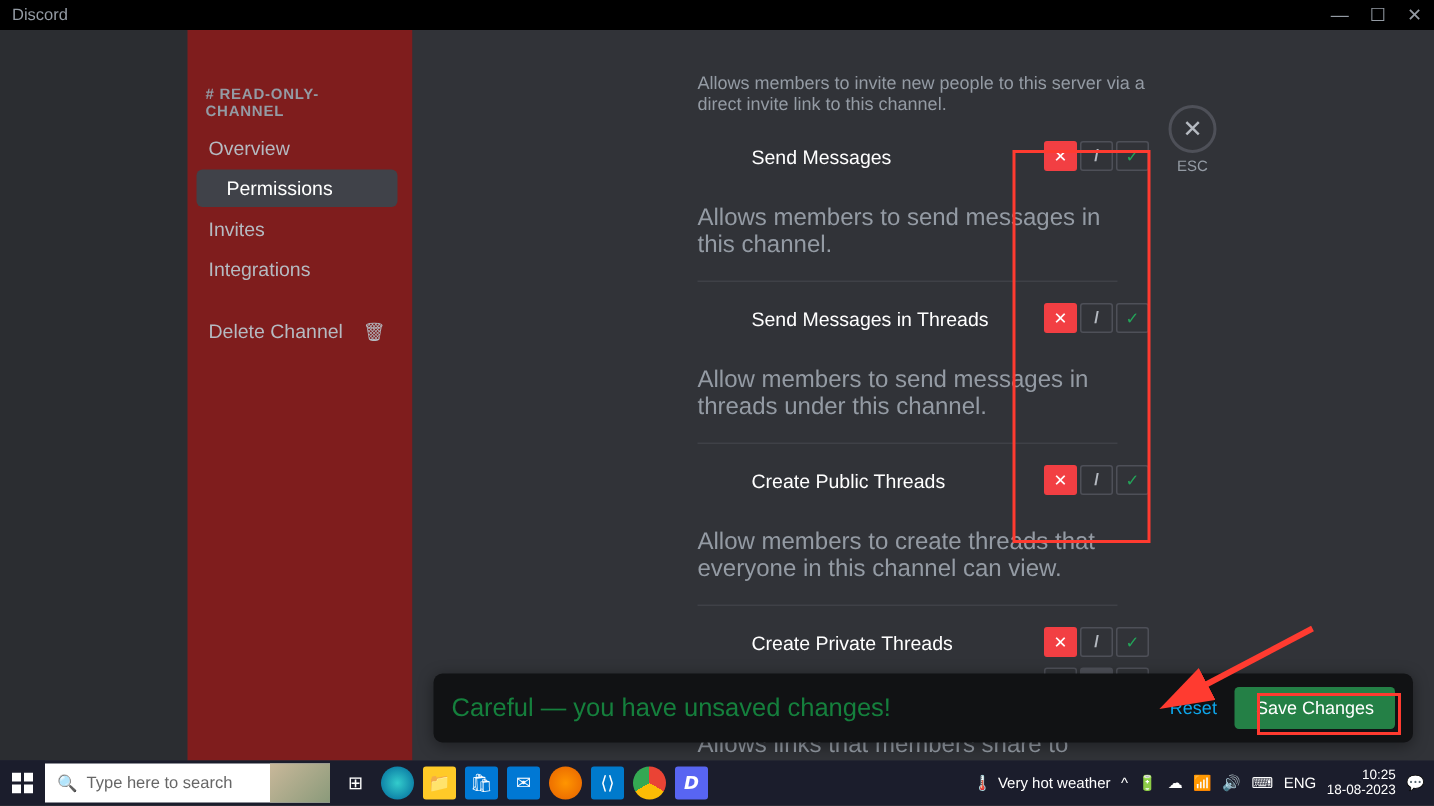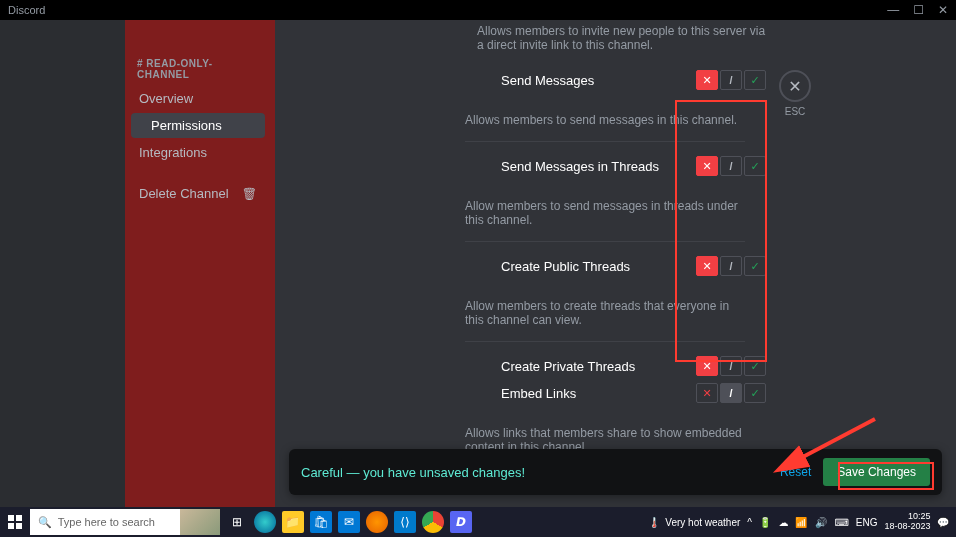--- a/index.html
+++ b/index.html
@@ -64,23 +64,22 @@
   position: relative;
   overflow: hidden;
 }
 .content-inner {
   padding: 0 190px 0 190px;
   height: 100%;
 }
 .partial-desc {
   font-size: 12px;
   color: #949ba4;
-  padding-top: 4px;
+  padding-top: 28px;
   padding-bottom: 18px;
-  margin-left: 12px;
 }
 .section-header {
   font-size: 10px;
   font-weight: 700;
   color: #b5bac1;
   letter-spacing: 0.5px;
   margin-bottom: 14px;
 }
 .perm-row {
   display: flex;
@@ -88,21 +87,21 @@
   align-items: center;
   margin-bottom: 7px;
   margin-left: 36px;
 }
 .perm-title {
   font-size: 13px;
   color: #fff;
   font-weight: 500;
 }
 .perm-desc {
-  font-size: 12px;
+  font-size: 16px;
   color: #949ba4;
   padding-bottom: 14px;
   border-bottom: 1px solid #3f4147;
   margin-bottom: 14px;
   max-width: 280px;
   margin-top: 23px;
 }
 .perm-group.last .perm-desc { border-bottom: none; }
 .tri-toggle {
   display: flex;
@@ -154,22 +153,22 @@
   left: 14px; right: 14px;
   background: #111214;
   border-radius: 6px;
   padding: 9px 12px;
   display: flex;
   align-items: center;
   box-shadow: 0 2px 10px rgba(0,0,0,0.4);
 }
 .save-bar-text {
   flex: 1;
-  font-size: 13px;
-  color: #5eead4;
+  font-size: 17px;
+  color: #15803d;
 }
 .reset-btn {
   background: transparent;
   border: none;
   color: #0ea5e9;
   font-size: 12px;
   padding: 6px 12px;
   cursor: pointer;
 }
 .save-btn {
@@ -266,20 +265,23 @@
 <div class="main-area">
   <div class="left-pad"></div>
 
   <div class="sidebar">
     <div class="channel-header"># READ-ONLY-CHANNEL</div>
     <div class="sidebar-item">
       <span>Overview</span>
     </div>
     <div class="sidebar-item active">
       <span>Permissions</span>
+    </div>
+    <div class="sidebar-item">
+      <span>Invites</span>
     </div>
     <div class="sidebar-item">
       <span>Integrations</span>
     </div>
     <div class="sidebar-gap"></div>
     <div class="sidebar-item">
       <span>Delete Channel</span>
       <span class="trash-icon">🗑</span>
     </div>
   </div>

